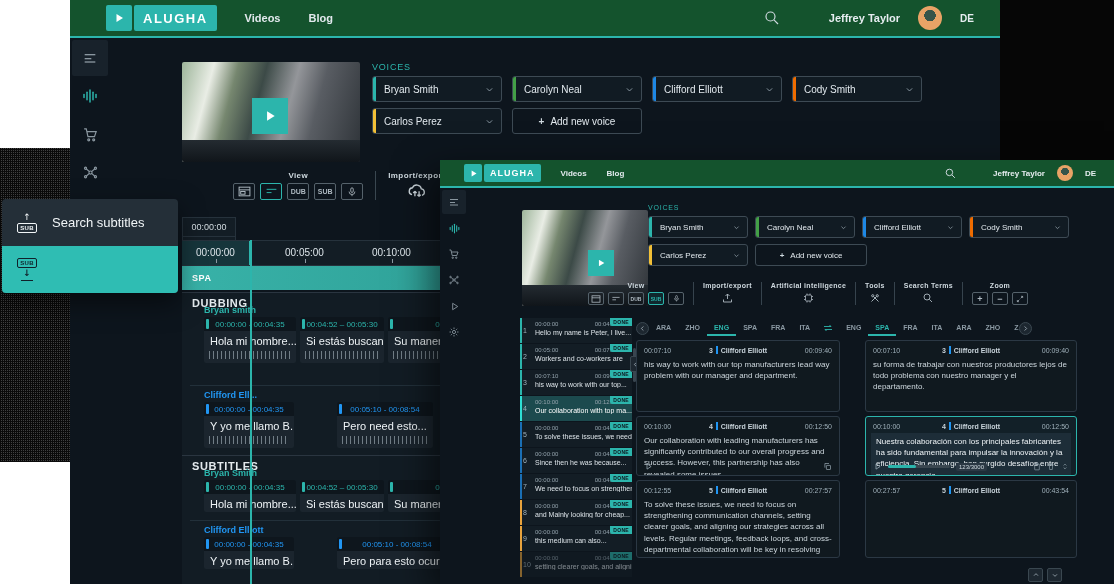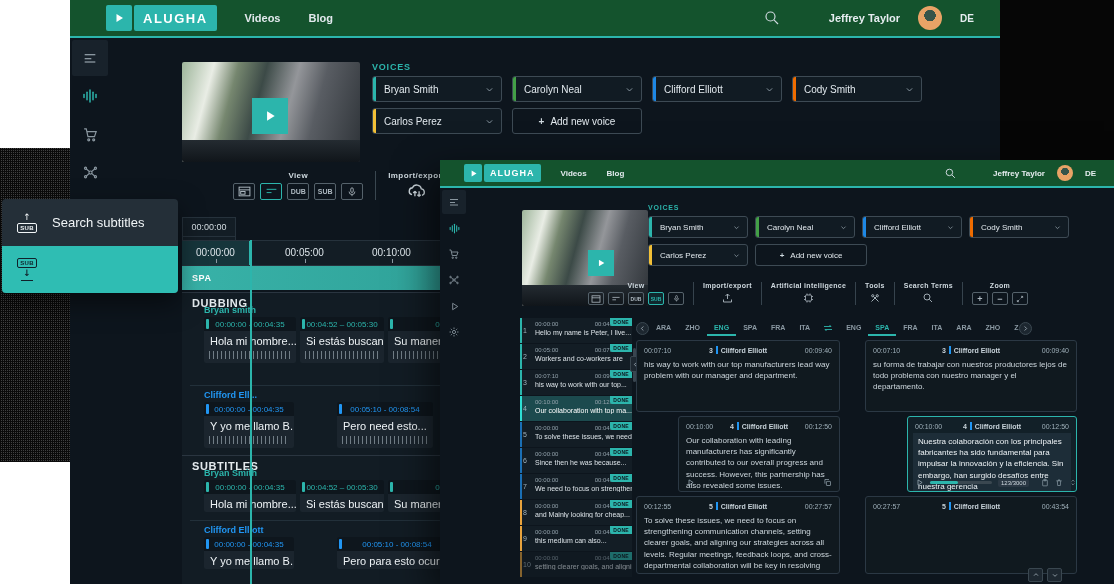--- a/index.html
+++ b/index.html
@@ -61,21 +61,21 @@
   .thumb { position:absolute; border-radius:2px; overflow:hidden;
     background:linear-gradient(105deg,#9db59a 0%,#e9ede5 16%,#76876f 28%,#3c4a47 42%,#94969a 58%,#595d63 72%,#2e3338 100%); }
   .back .thumb { left:112px; top:62px; width:178px; height:100px; }
   .front .thumb { left:82px; top:50px; width:126px; height:96px; }
   .thumb .deck { position:absolute; left:0; right:0; bottom:0; height:22%; background:linear-gradient(#242b31,#10151a); }
   .playbtn { position:absolute; background:#2cb5ac; color:#fff; display:flex; align-items:center; justify-content:center; }
   .back .playbtn { left:70px; top:36px; width:36px; height:36px; }
   .front .playbtn { left:66px; top:40px; width:26px; height:26px; }
 
   
-  .vlabel { position:absolute; color:#2cb5ac; font-weight:bold; letter-spacing:.8px;text-align:center; }
+  .vlabel { position:absolute; color:#2cb5ac; font-weight:normal; letter-spacing:.8px;text-align:center; }
   .back .vlabel { left:302px; top:62px; font-size:9px; }
   .front .vlabel { left:208px; top:44px; font-size:7px; }
   .vrow { position:absolute; display:flex; gap:10px; }
   .back .vrow1 { left:302px; top:76px; } .back .vrow2 { left:302px; top:108px; }
   .front .vrow { gap:7px; }
   .front .vrow1 { left:208px; top:56px; } .front .vrow2 { left:208px; top:84px; }
   .ddl { position:relative; background:#111b23; border:1px solid #3d4a54; border-radius:3px;
     display:flex; align-items:center; color:#e2e9ee; }
   .back .ddl { width:130px; height:26px; font-size:10px; }
   .front .ddl { width:100px; height:22px; font-size:8px; }
@@ -159,21 +159,21 @@
   .uitem.sel .uband { background:#2ee0d4; }
   .uitem.dim { opacity:.55; }
   .fsb { position:absolute; left:193px; top:188px; width:3px; height:34px; background:#39454f; border-radius:2px; }
   .handle { position:absolute; left:190px; top:196px; width:11px; height:16px; background:#1d2730; border:1px solid #3a4750; border-radius:2px; color:#9aa7b0; display:flex; align-items:center; justify-content:center; }
 
   
   .col { position:absolute; top:180px; }
   .colmid { left:196px; width:204px; }
   .colspa { left:425px; width:212px; }
   .card { position:relative; background:#10191f; border:1px solid #2b3844; border-radius:3px; overflow:hidden; margin-bottom:4px; }
-  .card.h3 { height:72px; } .card.h4 { height:76px;margin-left:42px; } .card.h5 { height:78px; }
+  .card.h3 { height:72px; } .card.h4 { height:60px; } .card.h5 { height:78px; }
   .khead { display:flex; justify-content:space-between; align-items:center; padding:5px 7px 3px; font-size:7px; color:#9fb0ba; }
   .kmid { display:flex; align-items:center; gap:3px; color:#c7d2d9; font-weight:bold; }
   .kbar { width:2px; height:8px; background:#2196f3; display:inline-block; }
   .kbody { padding:2px 7px; font-size:8px; line-height:1.4; color:#ccd6dc; }
   .kfoot { position:absolute; left:7px; right:7px; bottom:4px; display:flex; align-items:center; gap:6px; color:#9fb0ba; }
   .kspace { flex:1; }
   .card.sel { border-color:#2cb5ac; background:#122028; }
   .card.sel .kbody { background:#1d2d38; margin:0 5px; border-radius:0; color:#eef3f6; padding:3px 5px; }
   .progress { flex:0 0 62px; height:3px; background:#3a4750; border-radius:2px; position:relative; }
   .progress i { position:absolute; left:0; top:0; bottom:0; width:45%; background:#2cb5ac; border-radius:2px; }

